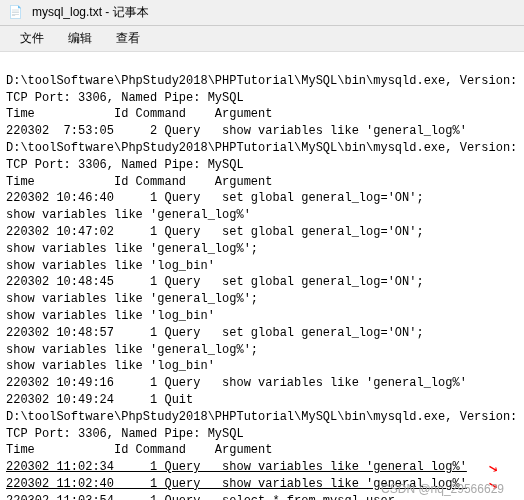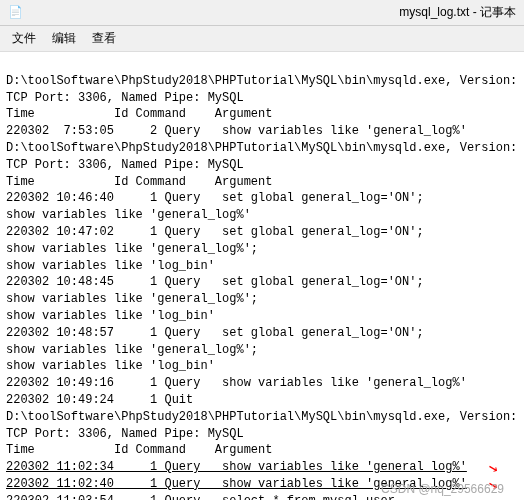--- a/index.html
+++ b/index.html
@@ -27,37 +27,37 @@
       display: flex;
       align-items: center;
       justify-content: center;
     }
 
     .title-bar-text {
       flex: 1;
       font-family: 'Segoe UI', Arial, sans-serif;
       font-size: 12px;
       color: #000;
-      text-align: right;
     }
 
     .menu-bar {
       background: #f0f0f0;
       border-bottom: 1px solid #ddd;
       display: flex;
       gap: 0;
       padding: 2px 4px;
     }
 
     .menu-item {
       font-family: 'Segoe UI', Arial, sans-serif;
       font-size: 12px;
       padding: 2px 8px;
       cursor: pointer;
       color: #000;
+      margin-left: 8px;
     }
 
     .content-area {
       background: #fff;
       padding: 4px 6px;
       height: calc(500px - 52px);
       overflow-y: auto;
       overflow-x: hidden;
       white-space: pre-wrap;
       word-break: break-all;

